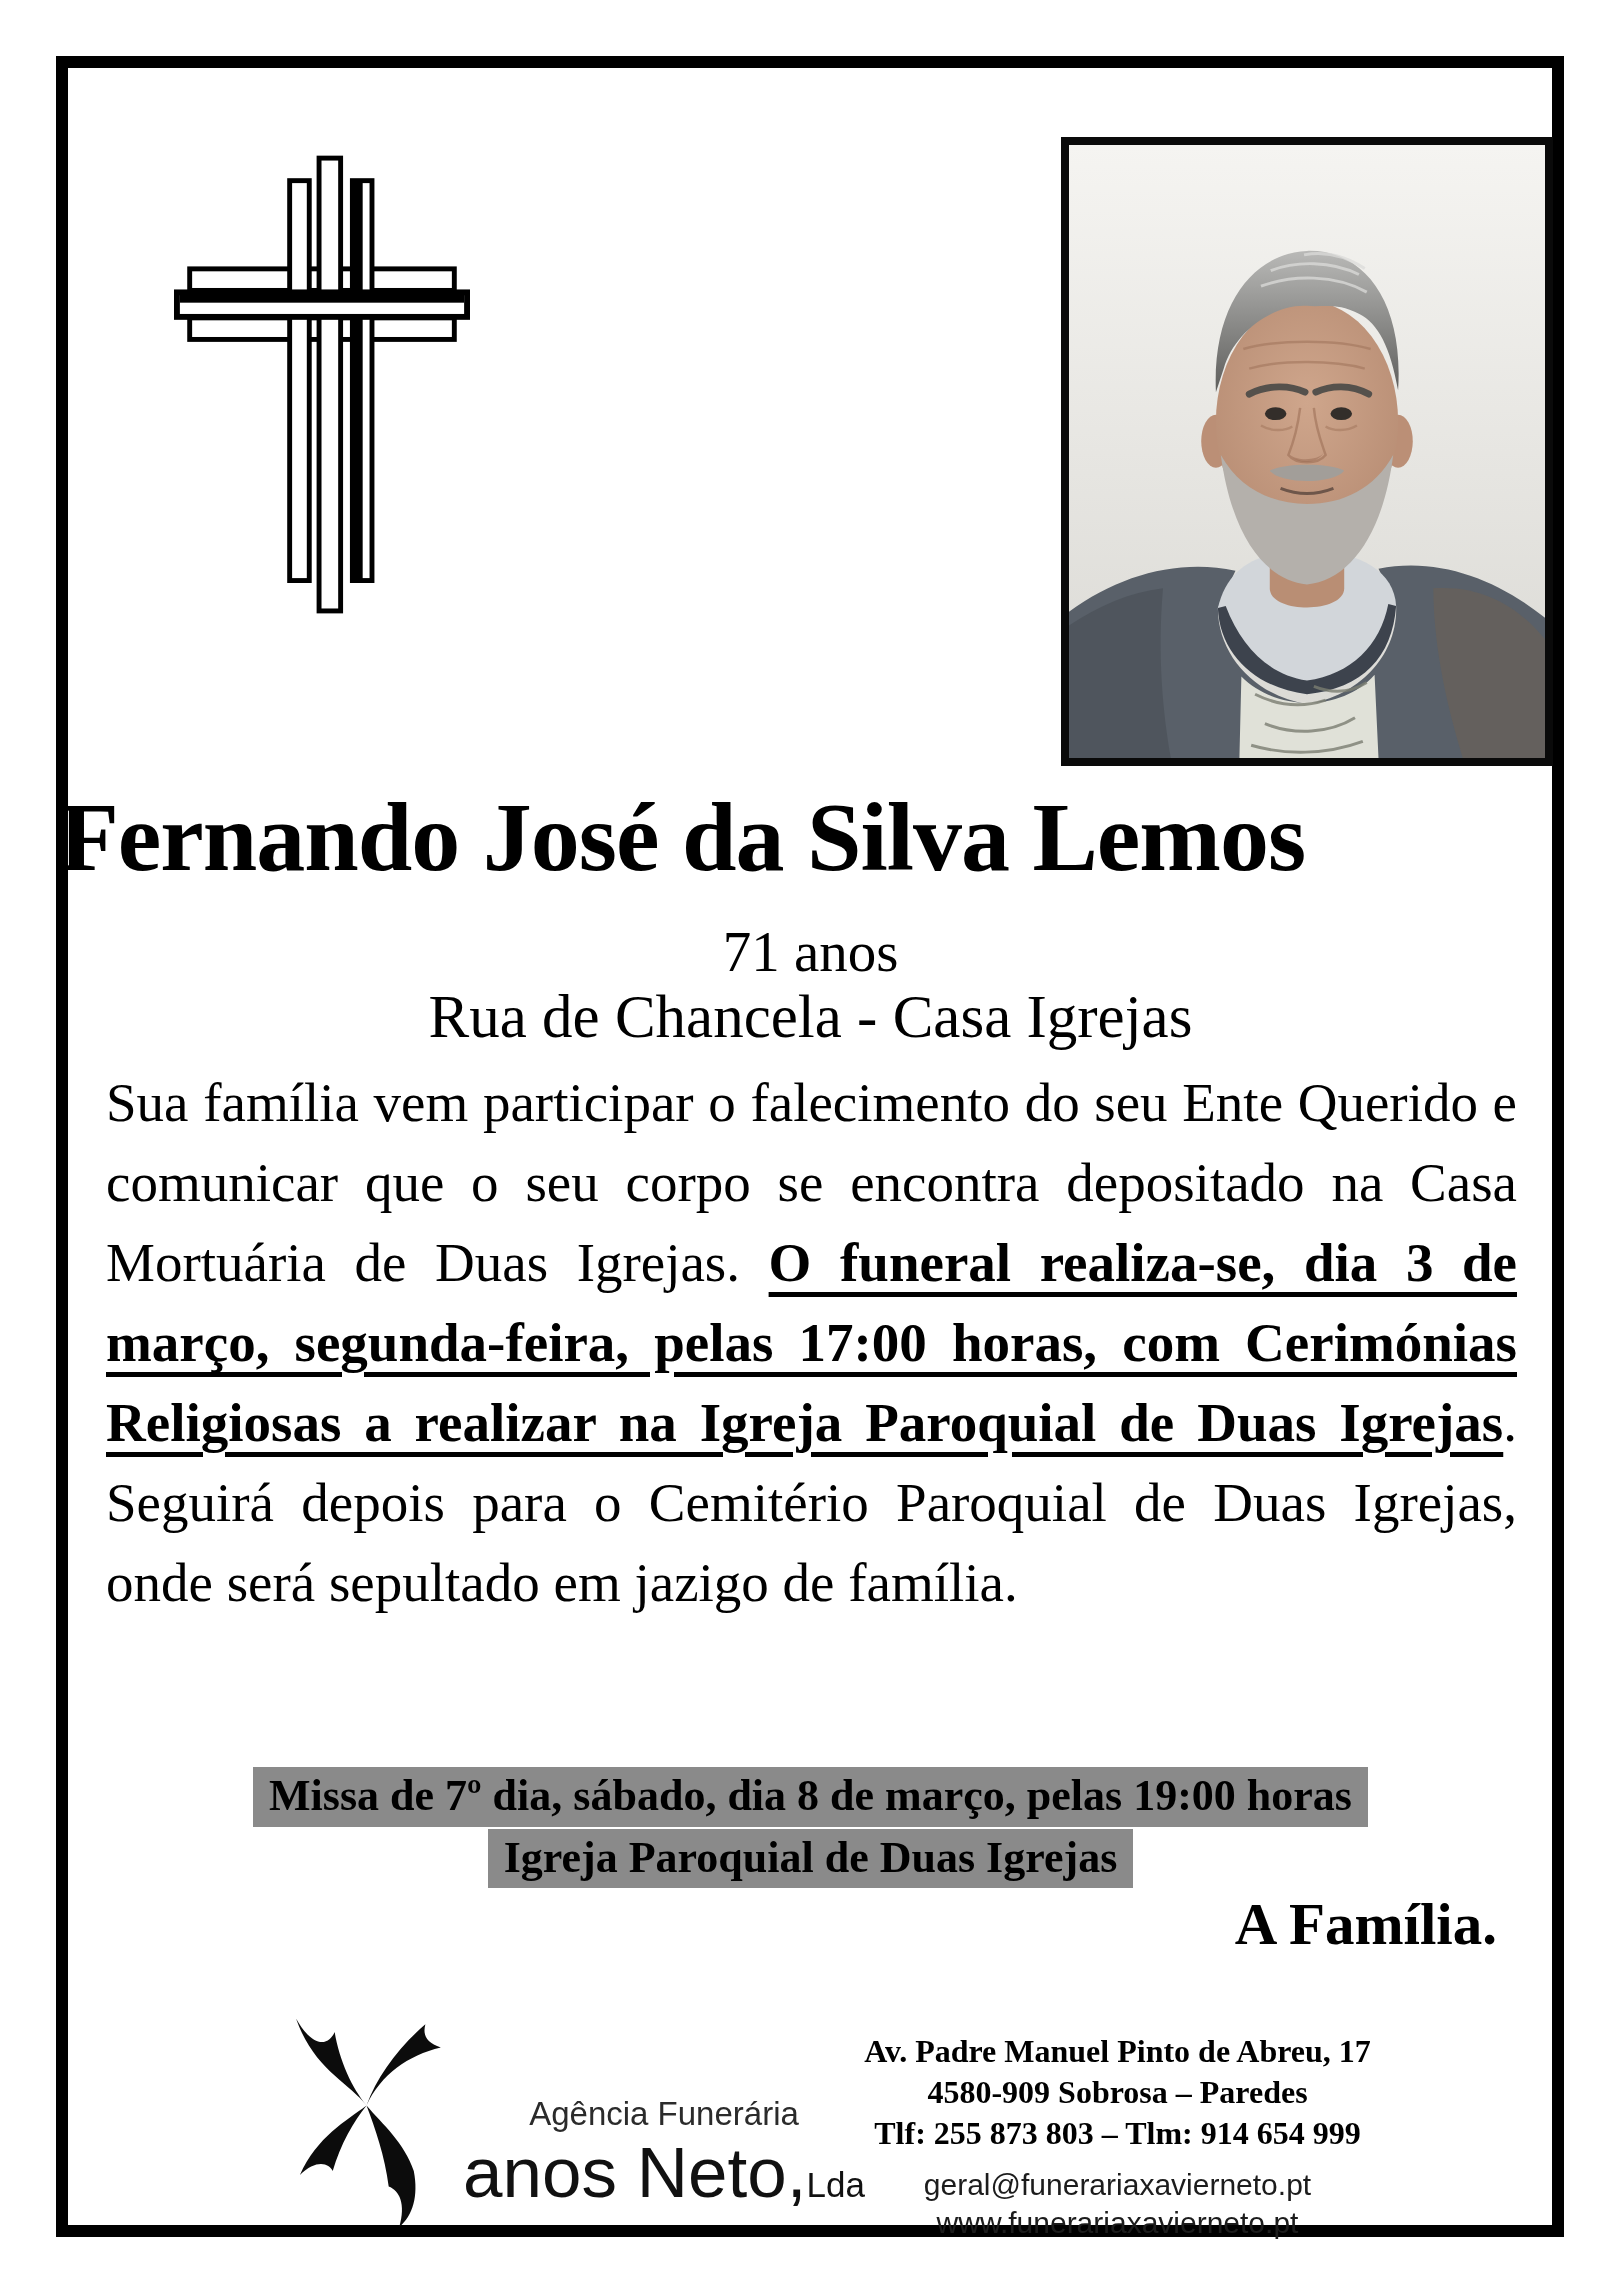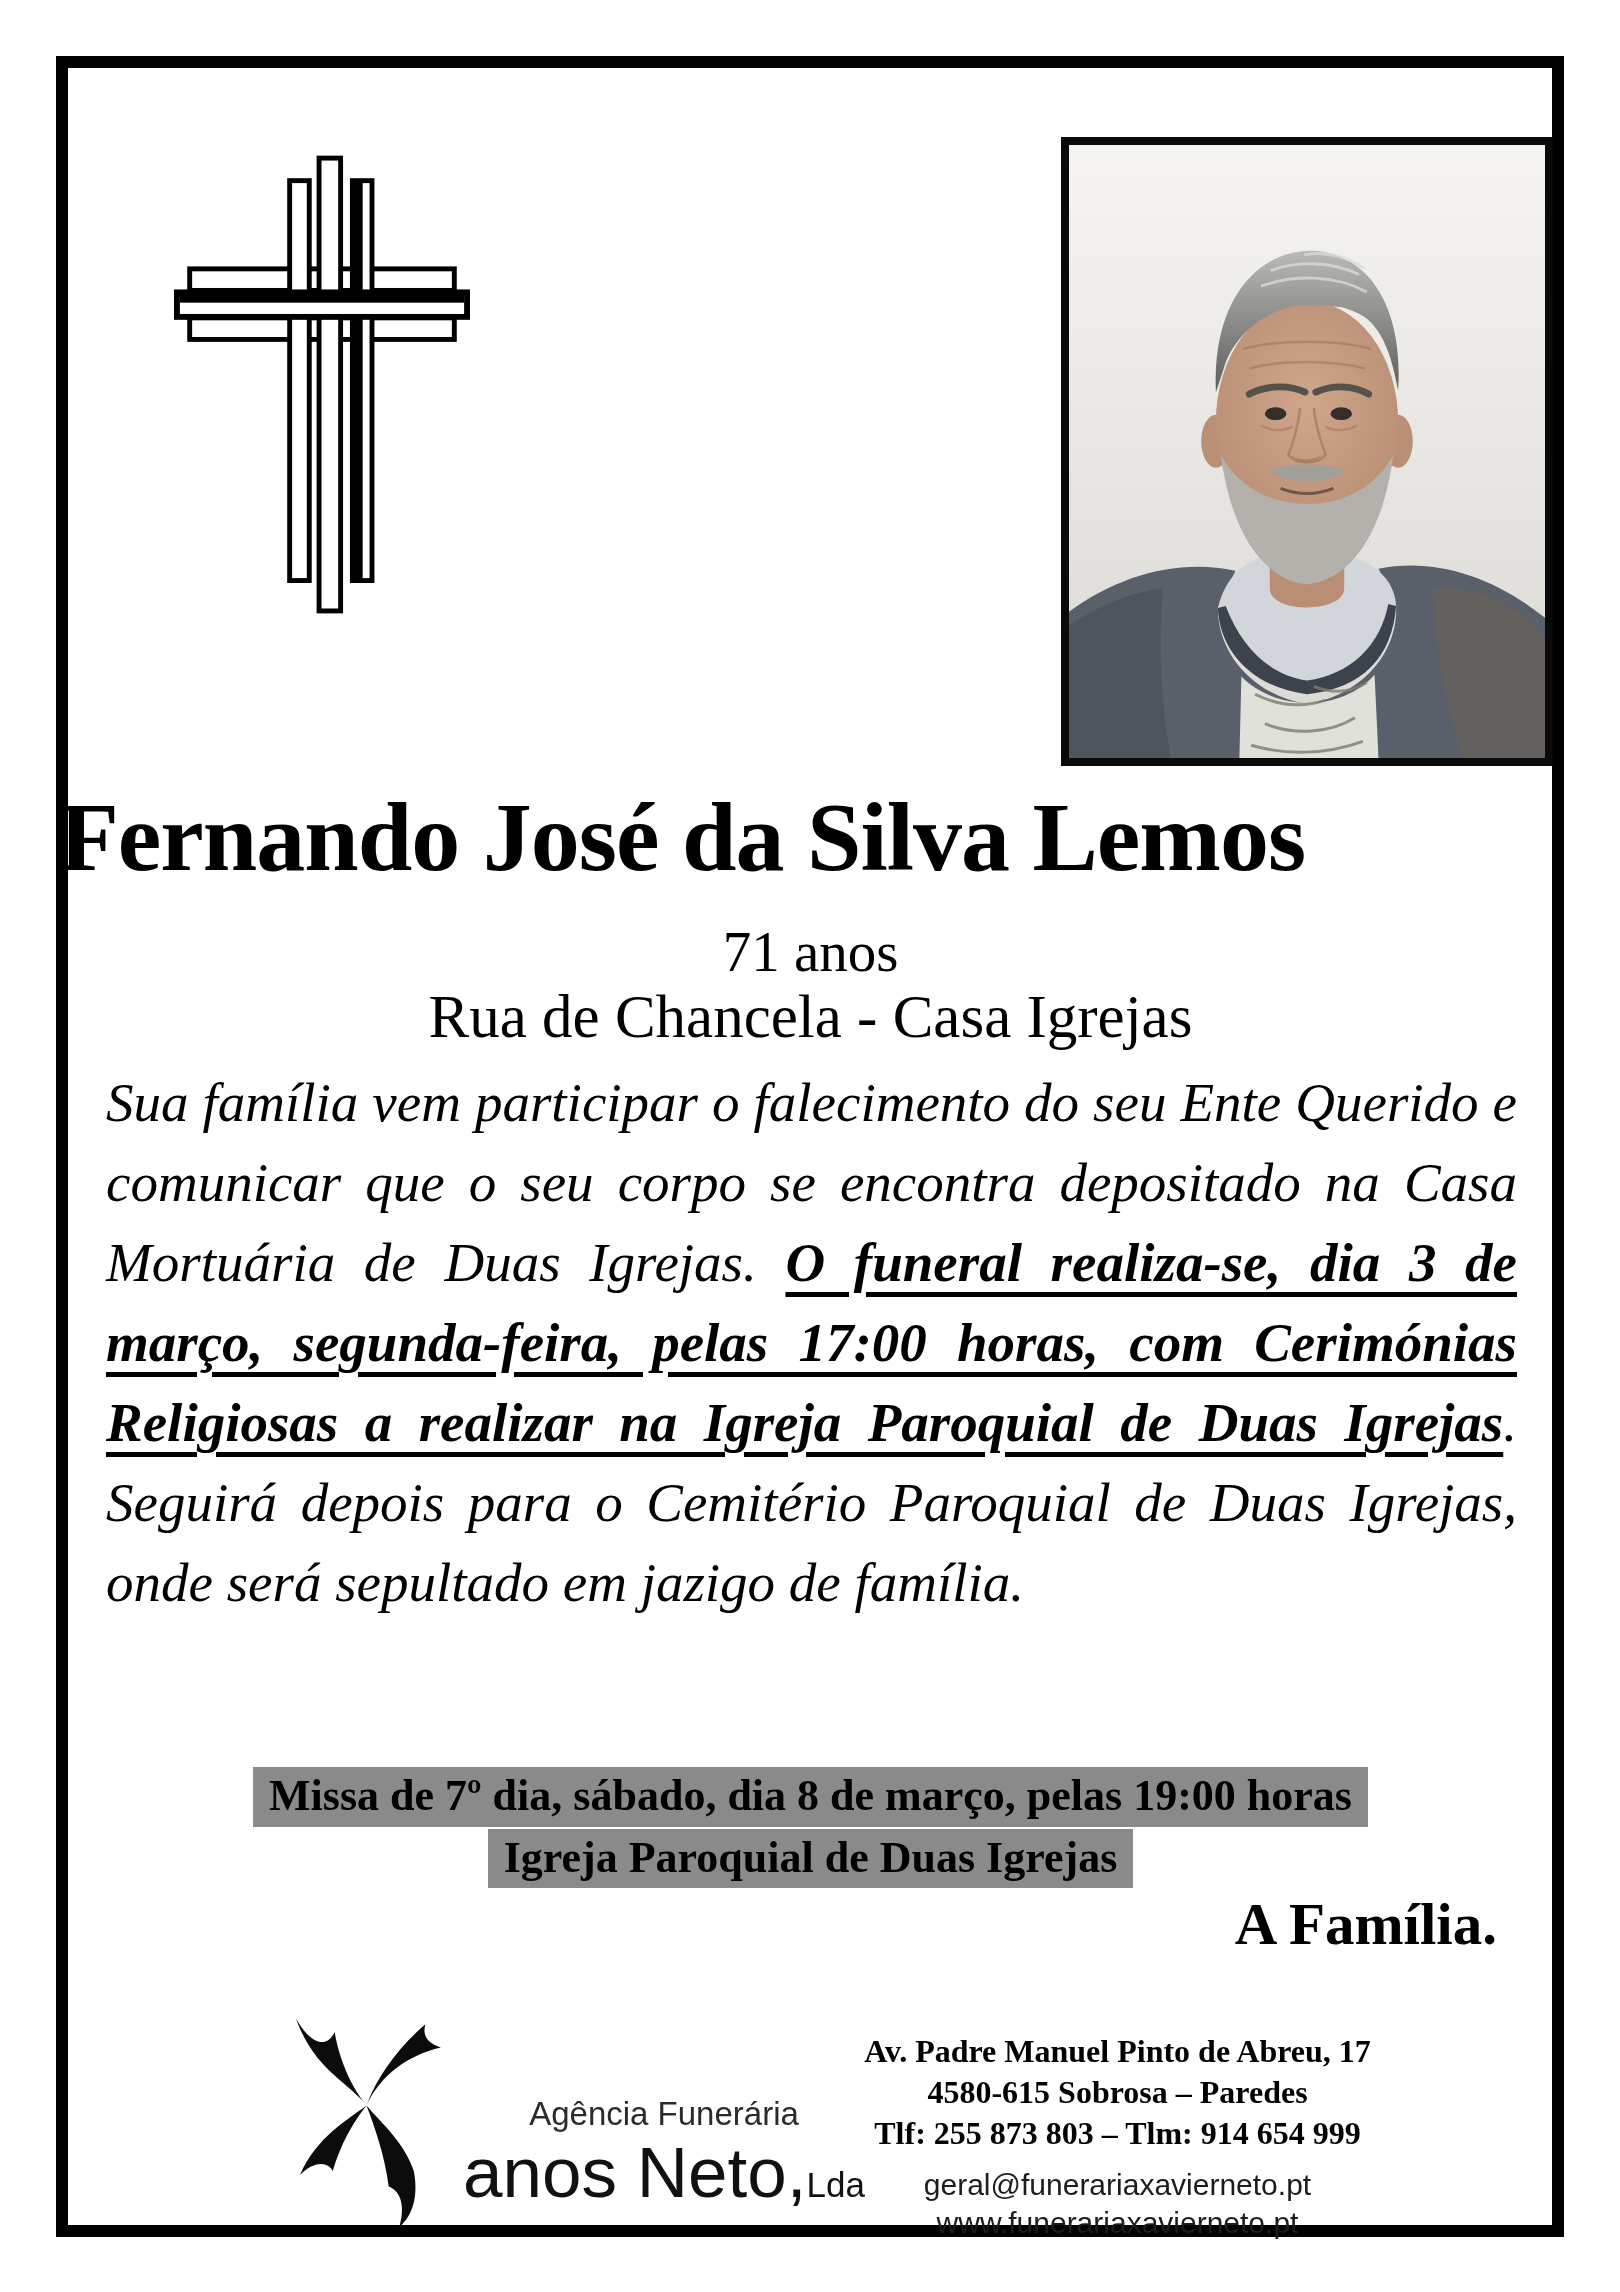--- a/index.html
+++ b/index.html
@@ -35,21 +35,20 @@
   .addr{
     position:absolute;left:59px;top:982px;width:1503px;
     text-align:center;font-size:61px;line-height:1.15;
   }
   
   .body-text{
     position:absolute;left:106px;top:1063px;width:1411px;
     font-size:55px;line-height:80px;
     text-align:justify;text-justify:inter-word;
     hyphens:none;
-    font-style:italic;
   }
   .bu{
     font-weight:700;
     text-decoration:underline;
     text-decoration-thickness:4.9px;
     text-underline-offset:10.8px;
   }
   
   .mass{
     position:absolute;left:59px;top:1766px;width:1503px;
@@ -208,21 +207,21 @@
     </svg>
   </div>
 
   <div class="agency">
     <div class="label">Agência Funerária</div>
     <div class="name"><span>anos Neto,</span><span class="lda">Lda</span></div>
   </div>
 
   <div class="contact">
     <div>Av. Padre Manuel Pinto de Abreu, 17</div>
-    <div>4580-615 Sobrosa – Paredes</div>
+    <div>4580-909 Sobrosa – Paredes</div>
     <div>Tlf: 255 873 803 – Tlm: 914 654 999</div>
   </div>
 
   <div class="webmail">
     <div>geral@funerariaxavierneto.pt</div>
     <div>www.funerariaxavierneto.pt</div>
   </div>
 
 </div>
 

